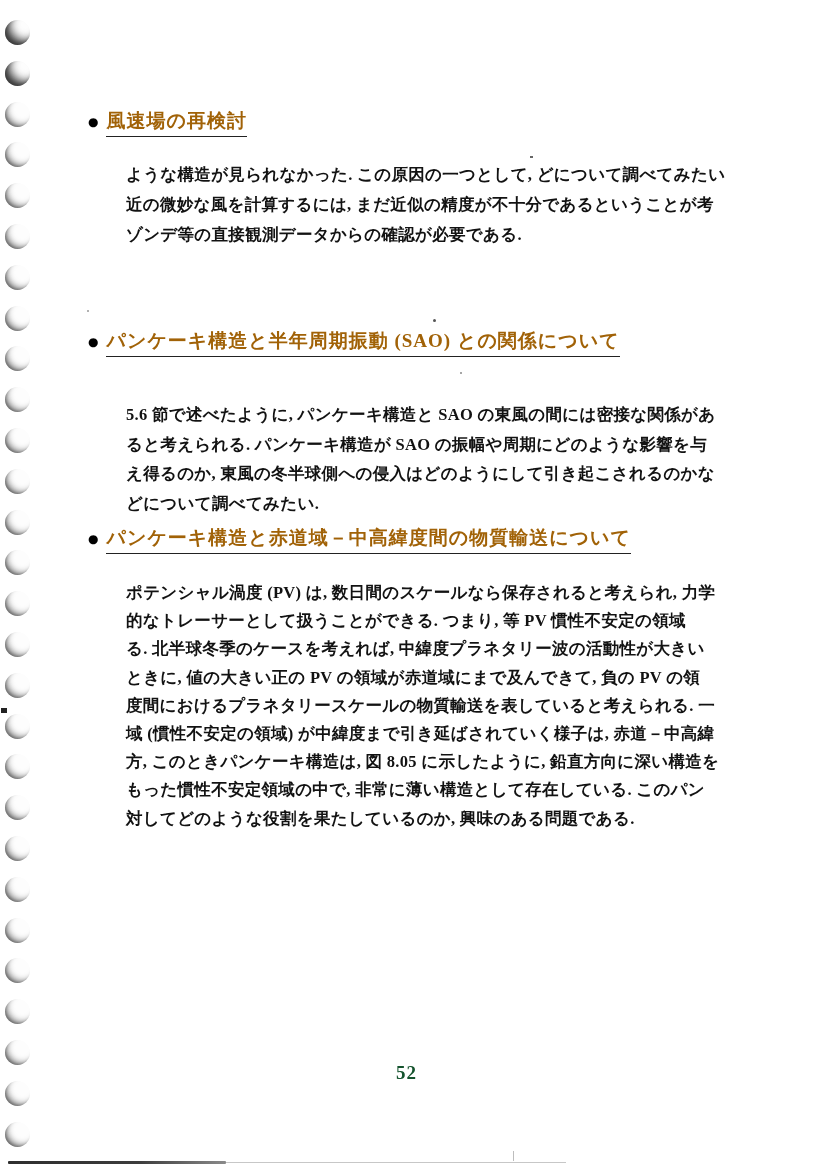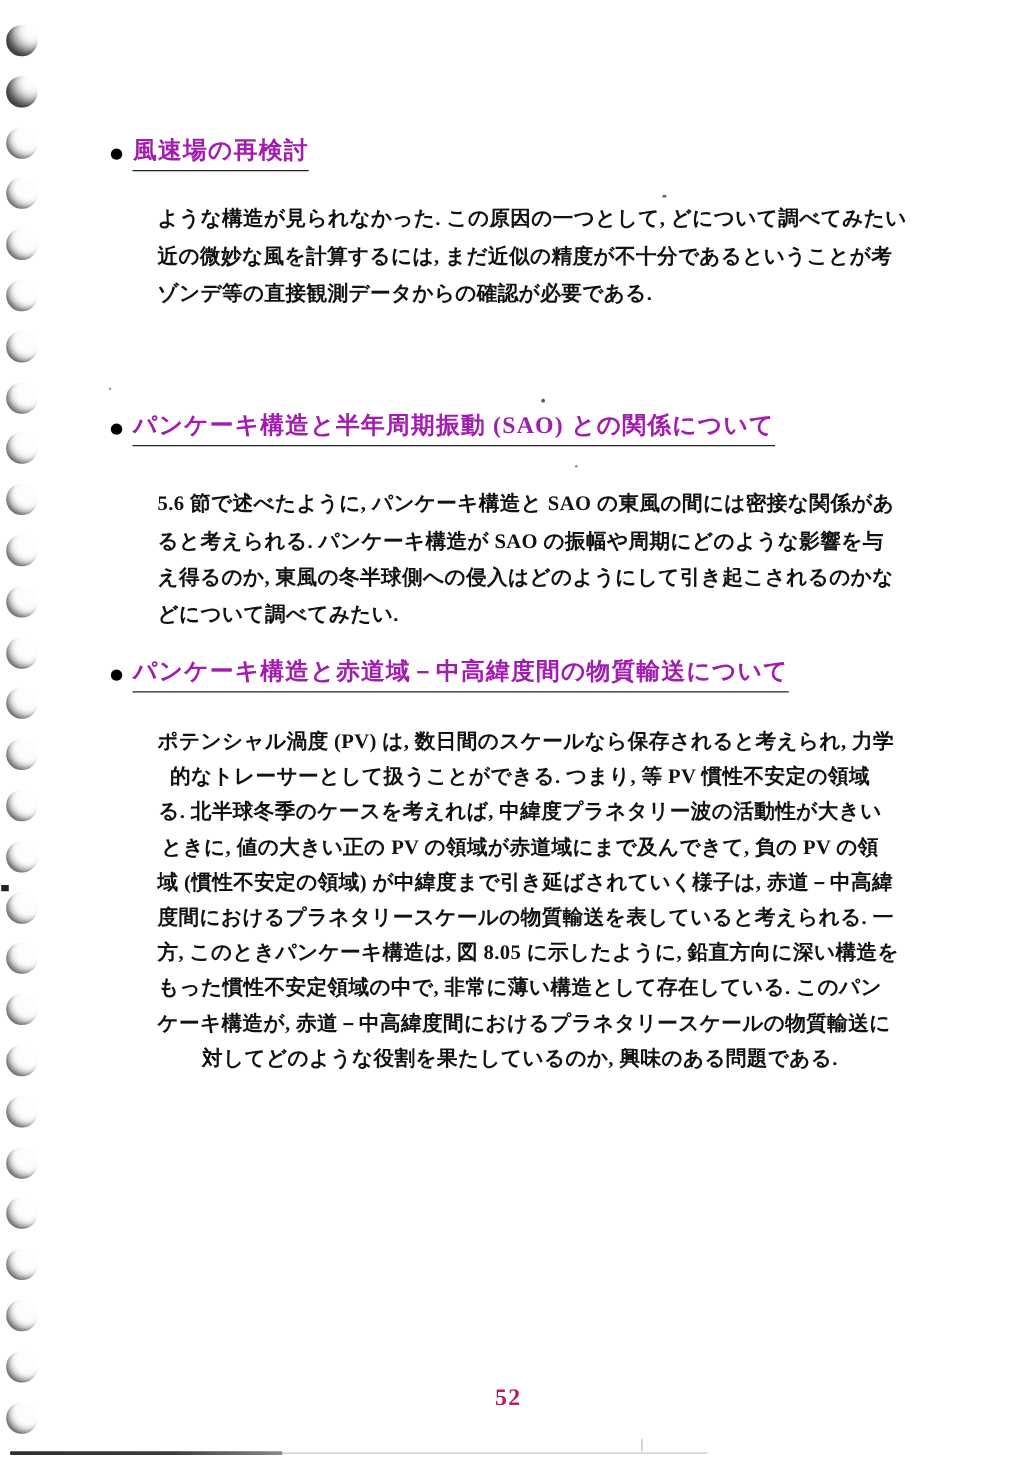--- a/index.html
+++ b/index.html
@@ -21,42 +21,42 @@
     box-shadow: inset 8px -8px 9px -3px rgba(30,30,30,.75),
                 inset 3px -3px 4px -1px rgba(60,60,60,.6);
   }
   
   .header-row { position:absolute; left:88px; display:flex; align-items:flex-start; }
   .bullet {
     font-size:12px; line-height:24px; margin-right:8px; color:#000;
     font-family:"DejaVu Sans",sans-serif;
   }
   .header-text {
-    font-size:19px; font-weight:700; letter-spacing:1px; color:#a21caf;
+    font-size:19px; font-weight:700; letter-spacing:1px; color:#a16207;
     border-bottom:1.6px solid #222; padding-bottom:4px; line-height:22px;
     white-space:nowrap;
   }
   
   .para { position:absolute; left:126px; width:580px; }
   .para .line {
     font-size:16.5px; font-weight:600; color:#121212;
     white-space:nowrap; letter-spacing:0.3px;
   }
   .para-1 .line { line-height:30px; }
   .para-2 .line { line-height:29.5px; }
-  .para-3 .line { line-height:28.2px;text-align:center; }
+  .para-3 .line { line-height:28.2px; }
   .h1 { top:110px; }
   .p1 { top:160px; }
   .h2 { top:330px; }
-  .p2 { top:388px; }
+  .p2 { top:400px; }
   .h3 { top:527px; }
   .p3 { top:579px; }
   .page-number {
-    position:absolute; left:396px; top:1108px; font-size:19px; font-weight:700;
-    color:#be185d; letter-spacing:1px;
+    position:absolute; left:396px; top:1062px; font-size:19px; font-weight:700;
+    color:#14532d; letter-spacing:1px;
   }
   
   .scanline-dark {
     position:absolute; left:8px; top:1161px; width:218px; height:3px;
     background:linear-gradient(to right,#2e2e2e 0%,#3c3c3c 60%,#8a8a8a 100%);
     border-radius:1px;
   }
   .scanline-faint {
     position:absolute; left:226px; top:1162px; width:340px; height:1px;
     background:#c7c7c7;
@@ -128,25 +128,24 @@
 
   <div class="header-row h3">
     <span class="bullet">●</span>
     <span class="header-text">パンケーキ構造と赤道域－中高緯度間の物質輸送について</span>
   </div>
   <div class="para para-3 p3">
       <div class="line">ポテンシャル渦度 (PV) は, 数日間のスケールなら保存されると考えられ, 力学</div>
       <div class="line">的なトレーサーとして扱うことができる. つまり, 等 PV 慣性不安定の領域</div>
       <div class="line">る. 北半球冬季のケースを考えれば, 中緯度プラネタリー波の活動性が大きい</div>
       <div class="line">ときに, 値の大きい正の PV の領域が赤道域にまで及んできて, 負の PV の領</div>
+      <div class="line">度間におけるプラネタリースケールの物質輸送を表していると考えられる. 一</div>
       <div class="line">域 (慣性不安定の領域) が中緯度まで引き延ばされていく様子は, 赤道－中高緯</div>
-      <div class="line">度間におけるプラネタリースケールの物質輸送を表していると考えられる. 一</div>
       <div class="line">方, このときパンケーキ構造は, 図 8.05 に示したように, 鉛直方向に深い構造を</div>
       <div class="line">もった慣性不安定領域の中で, 非常に薄い構造として存在している. このパン</div>
-      <div class="line">ケーキ構造が, 赤道－中高緯度間におけるプラネタリースケールの物質輸送に</div>
       <div class="line">対してどのような役割を果たしているのか, 興味のある問題である.</div>
     </div>
 
   <div class="page-number">52</div>
 
   <div class="scanline-dark"></div>
   <div class="scanline-faint"></div>
   <div class="speck speck-a"></div>
   <div class="speck speck-b"></div>
   <div class="speck speck-c"></div>

